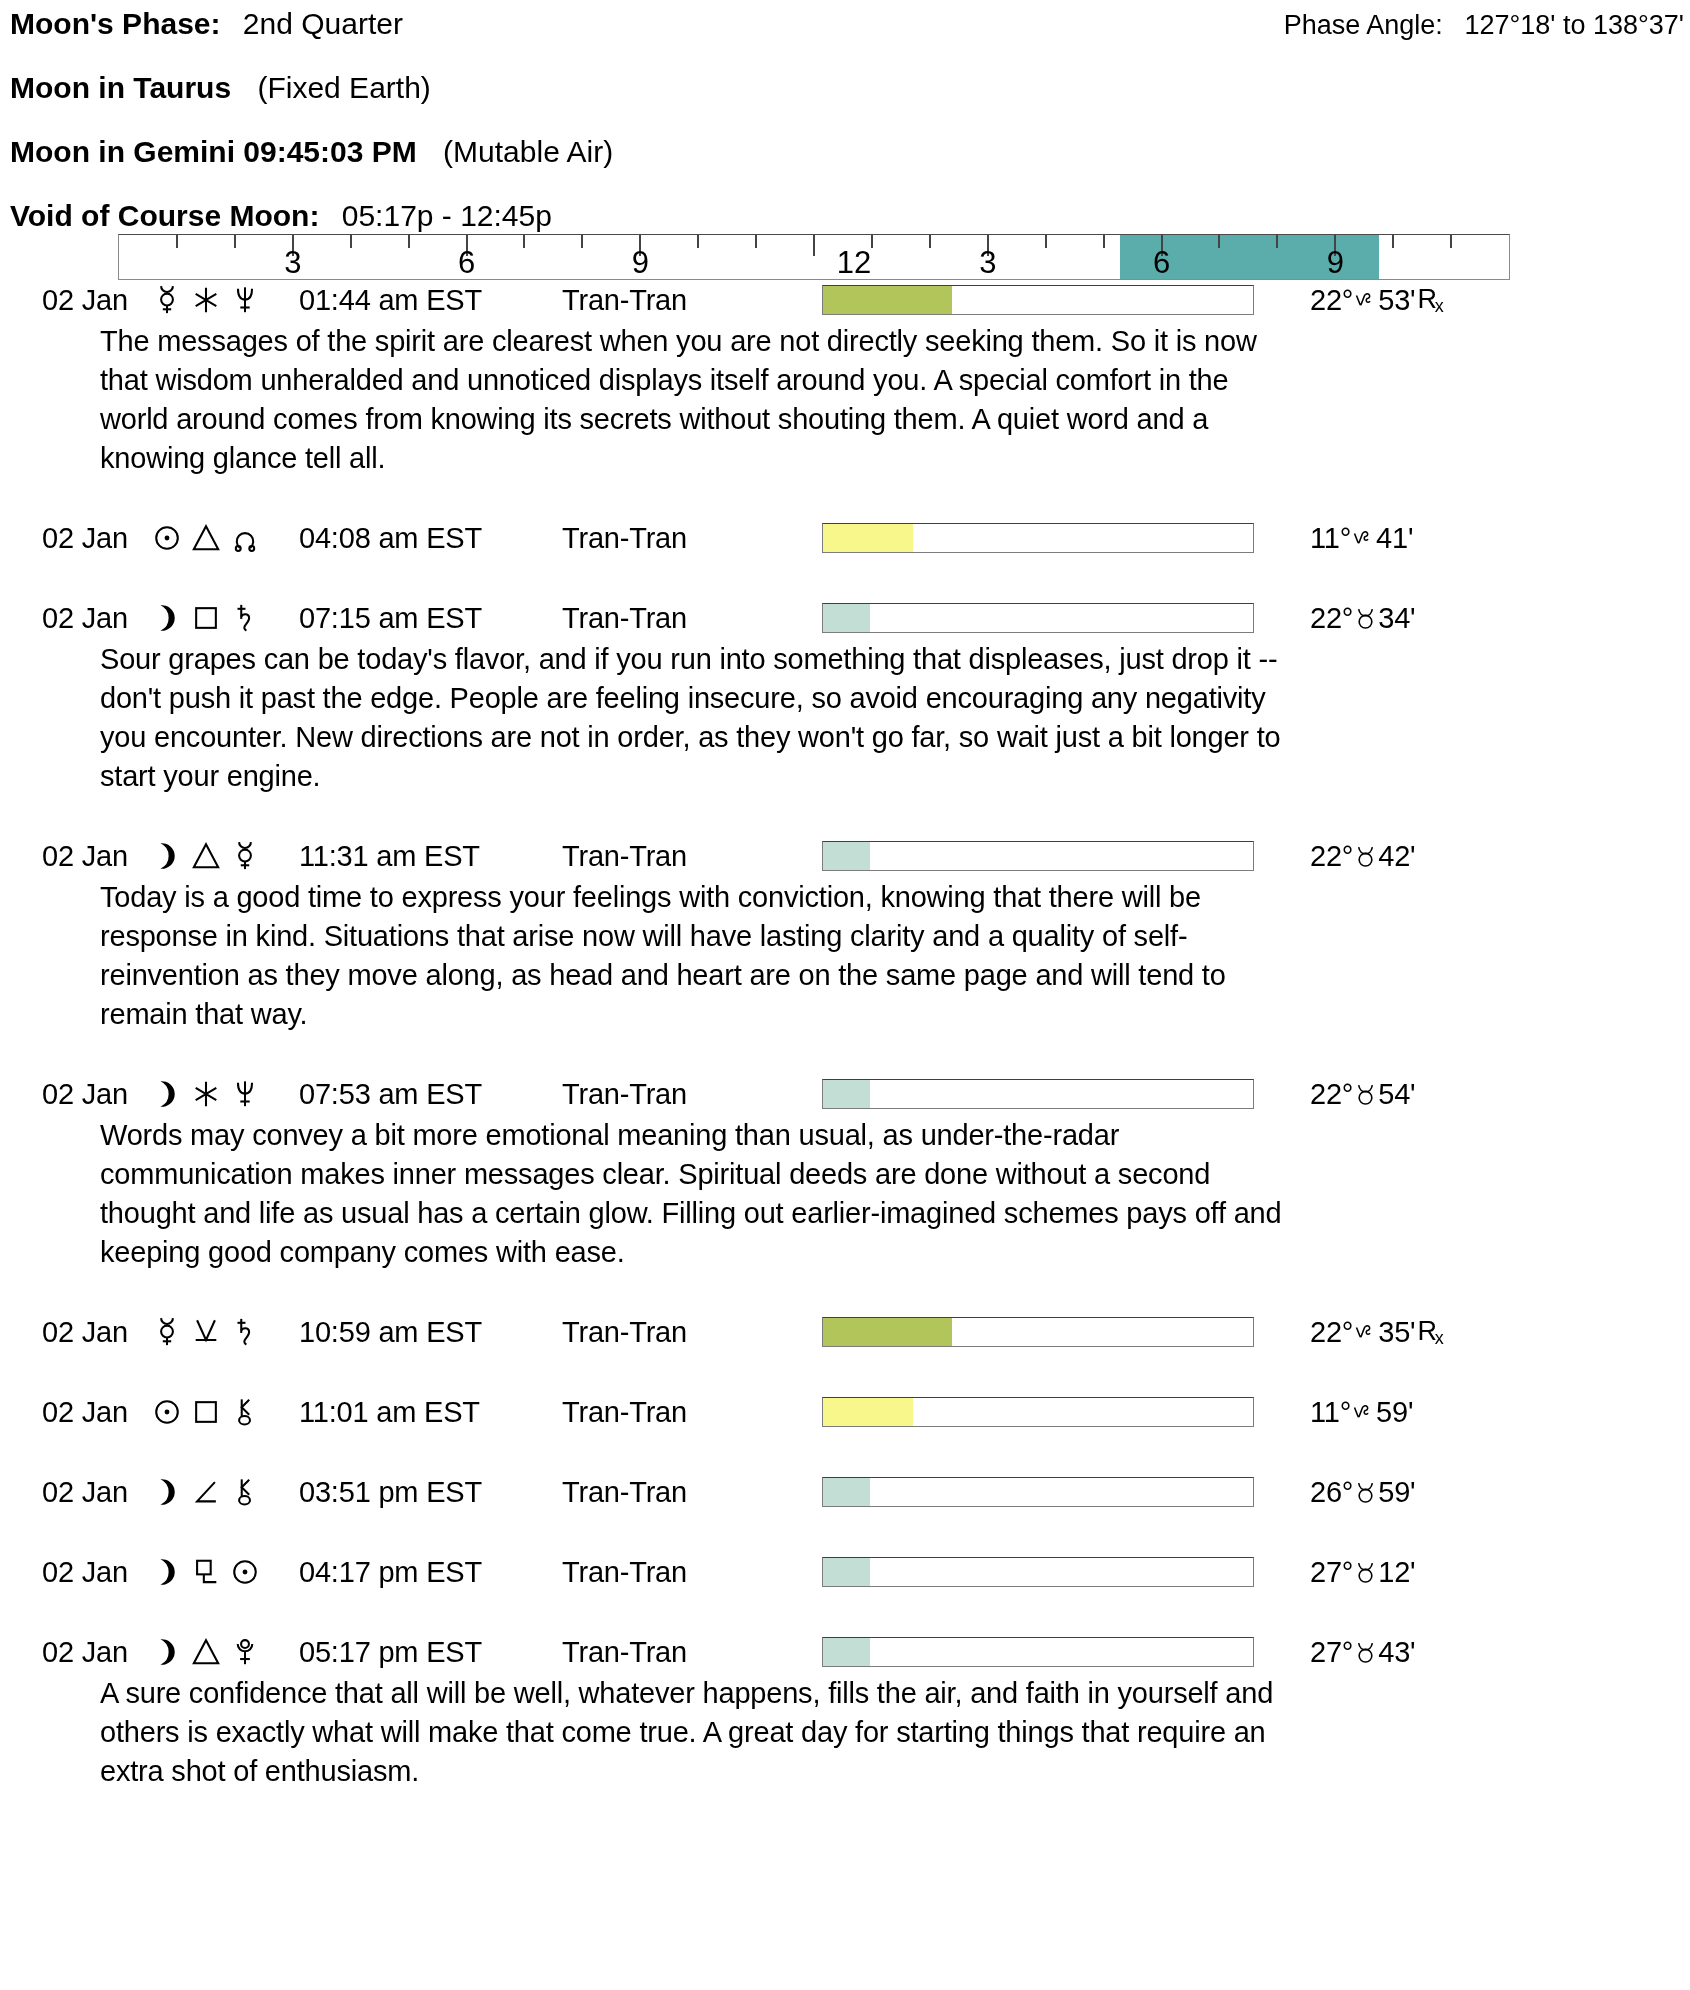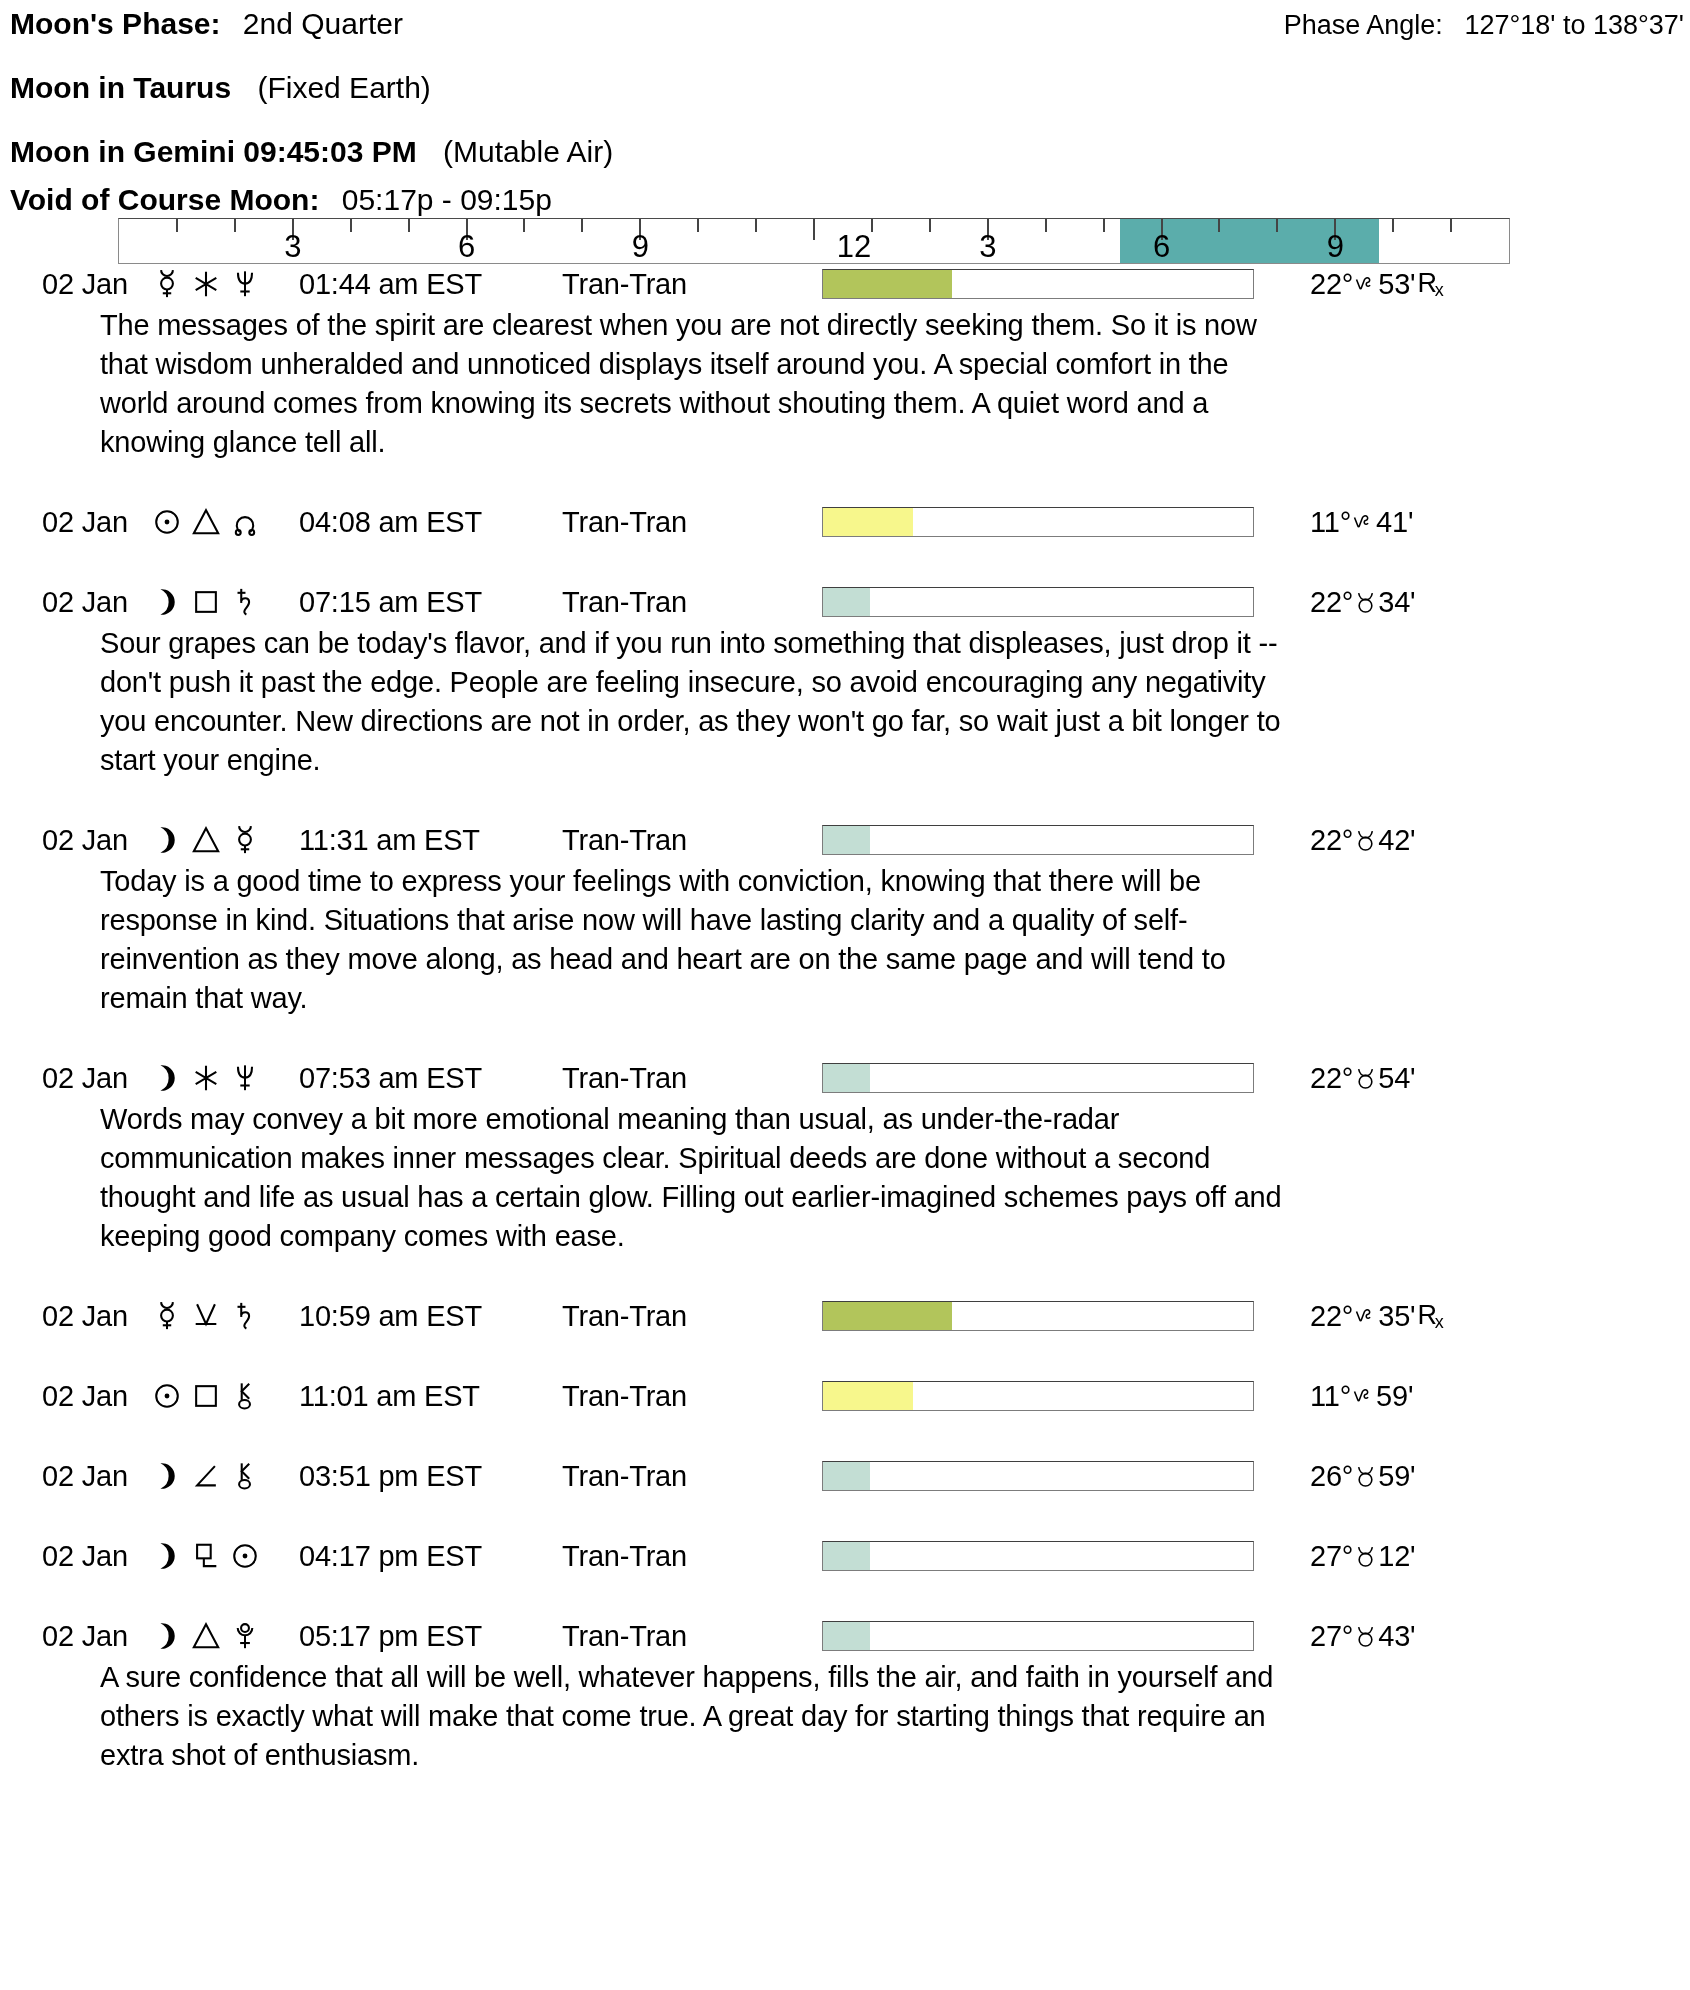--- a/index.html
+++ b/index.html
@@ -3,21 +3,21 @@
 <meta charset="utf-8">
 <style>
   html,body{margin:0;padding:0;background:#fff;}
   body{font-family:"Liberation Sans", sans-serif; color:#000; width:1690px; height:1990px; overflow:hidden; position:relative;}
   .page{width:1690px; height:1868px; overflow:hidden; position:relative;}
 
   
   .hline{margin-left:10px; height:36px; line-height:36px; font-size:30px; white-space:nowrap;}
   .hline.l1{margin-top:6px; margin-bottom:28px;}
   .hline.l2{margin-bottom:28px;}
-  .hline.l3{margin-bottom:12px;}
+  .hline.l3{margin-bottom:28px;}
   .hlabel{font-weight:bold;}
   .hvalue{font-weight:normal; margin-left:14px;}
   .hparen{font-weight:normal; margin-left:18px;}
   .phase-angle{position:absolute; top:10px; right:6px; font-size:27px; font-weight:normal;}
   .phase-angle .pa-label{margin-right:14px;}
 
   
   .ruler{position:relative; margin-left:118px; width:1392px; height:46px; border:1px solid #8a8a8a; border-top-color:#4a4a4a; box-sizing:border-box; background:#fff;}
   .ruler .highlight{position:absolute; top:0; bottom:0; background:#5badab; z-index:0;}
   .ruler .tick{position:absolute; top:0; width:2px; background:#444; z-index:2;}
@@ -133,21 +133,21 @@
     <span class="hparen">(Fixed Earth)</span>
   </div>
 
   <div class="hline l3">
     <span class="hlabel">Moon in Gemini 09:45:03 PM</span>
     <span class="hparen">(Mutable Air)</span>
   </div>
 
   <div class="hline l4">
     <span class="hlabel">Void of Course Moon:</span>
-    <span class="hvalue">05:17p -  09:15p</span>
+    <span class="hvalue">05:17p -  12:45p</span>
   </div>
 
   <div class="ruler" id="ruler">
       <div class="highlight" style="left: 72.0138%; width: 18.6112%; background: rgb(91, 173, 171);"></div>
       <div class="tick minor" style="left: calc(4.16667% - 1px);"></div>
       <div class="tick minor" style="left: calc(8.33333% - 1px);"></div>
       <div class="tick major" style="left: calc(12.5% - 1px);"></div>
       <div class="tnum" style="left: 12.5%;">3</div>
       <div class="tick minor" style="left: calc(16.6667% - 1px);"></div>
       <div class="tick minor" style="left: calc(20.8333% - 1px);"></div>

